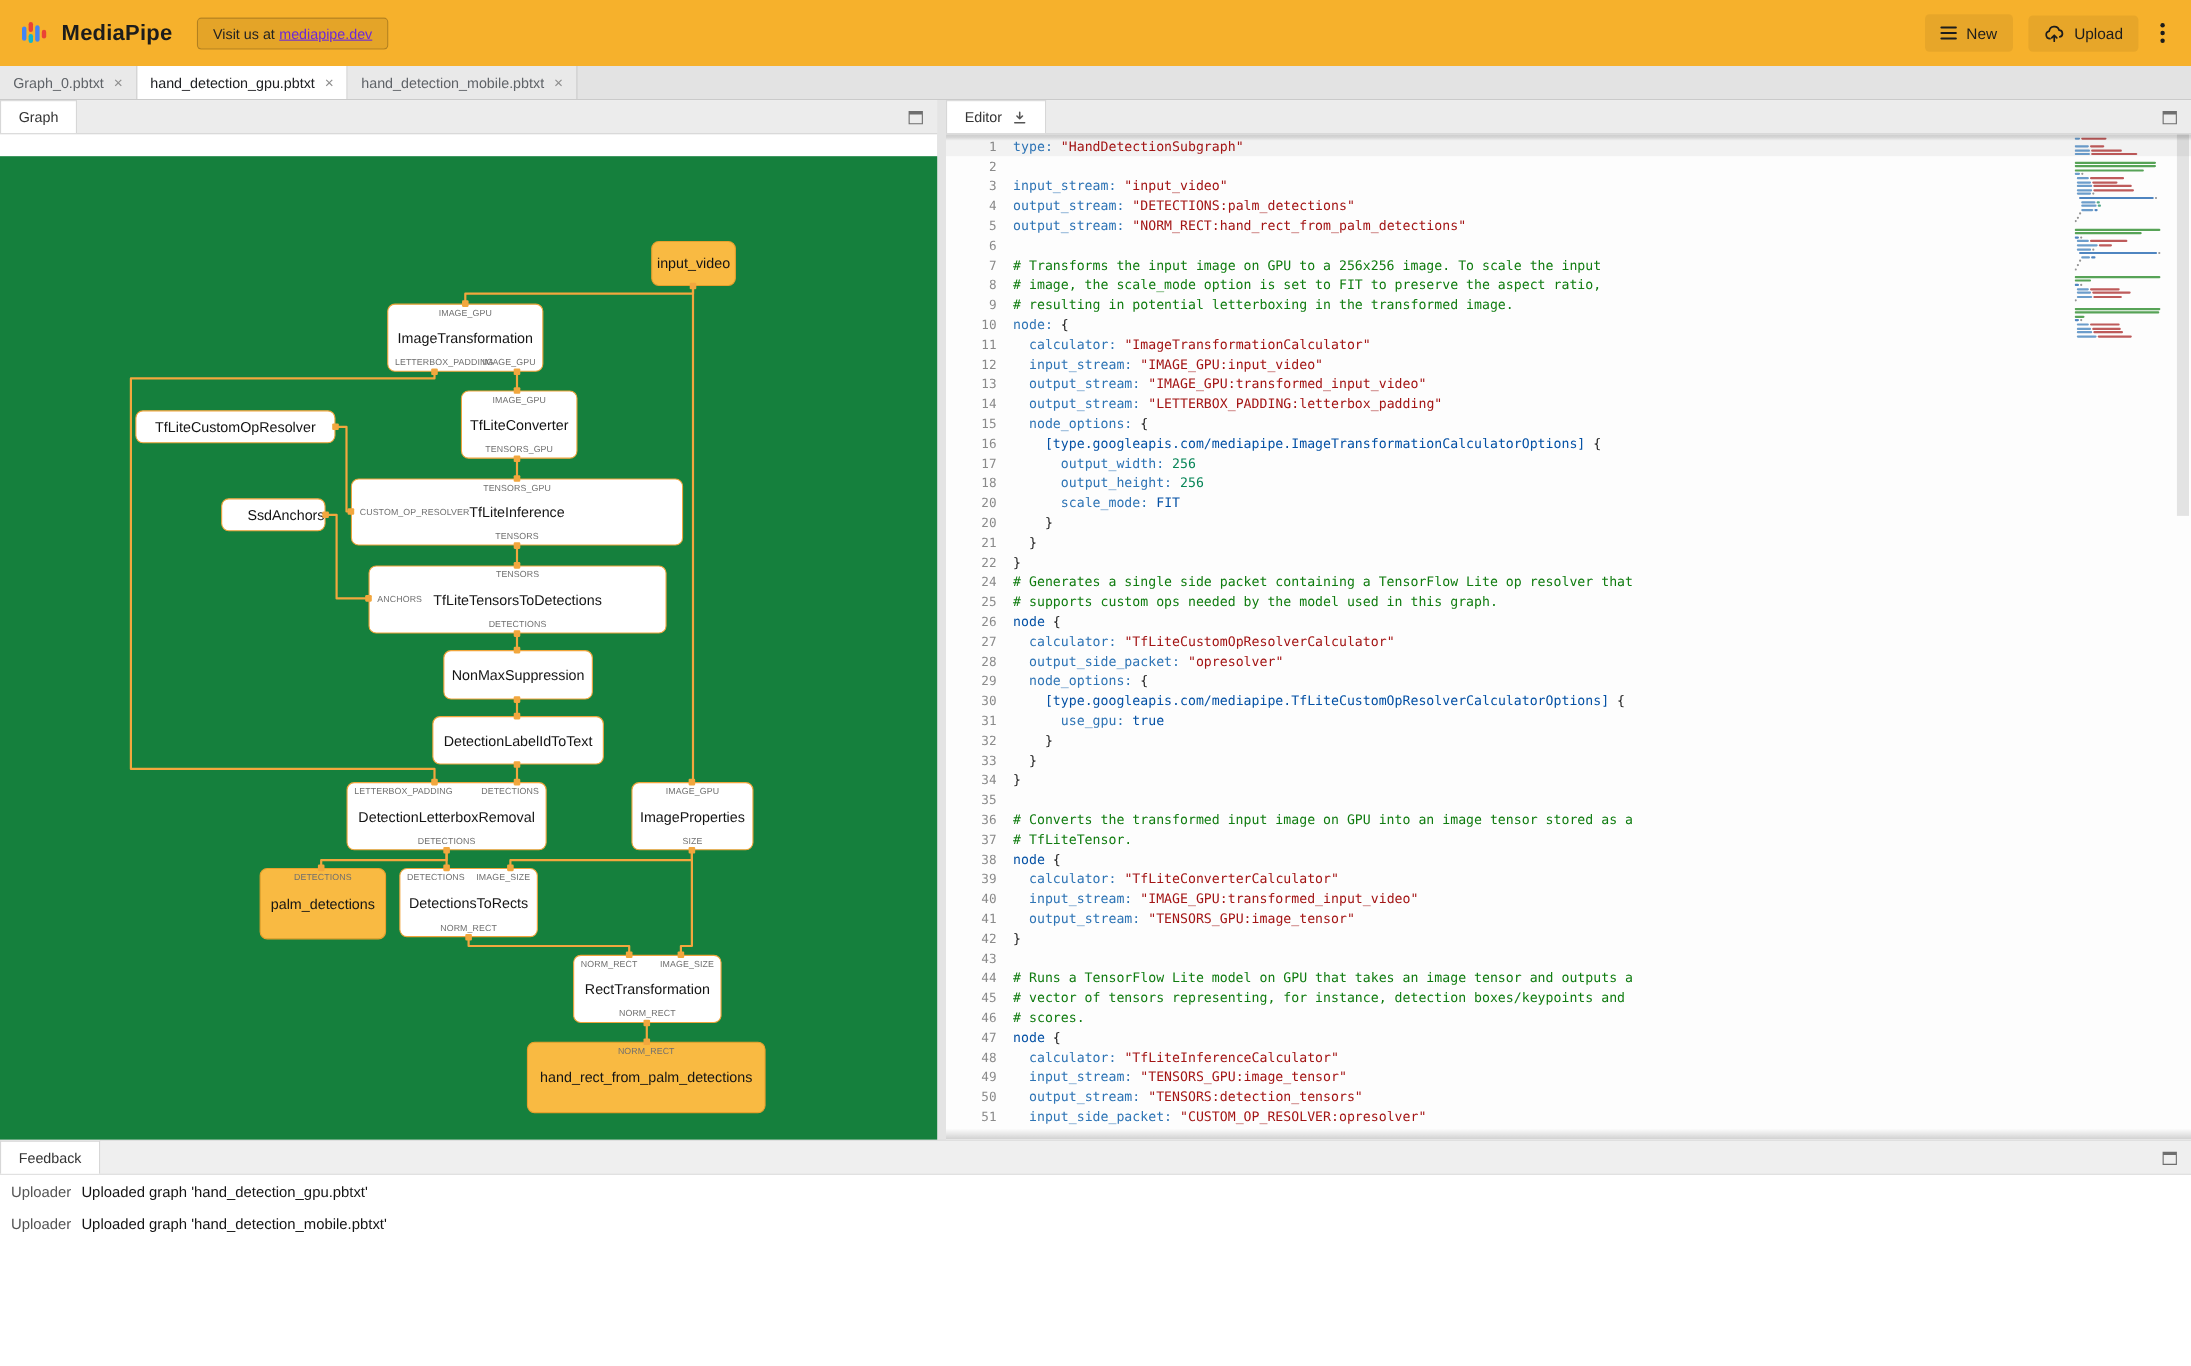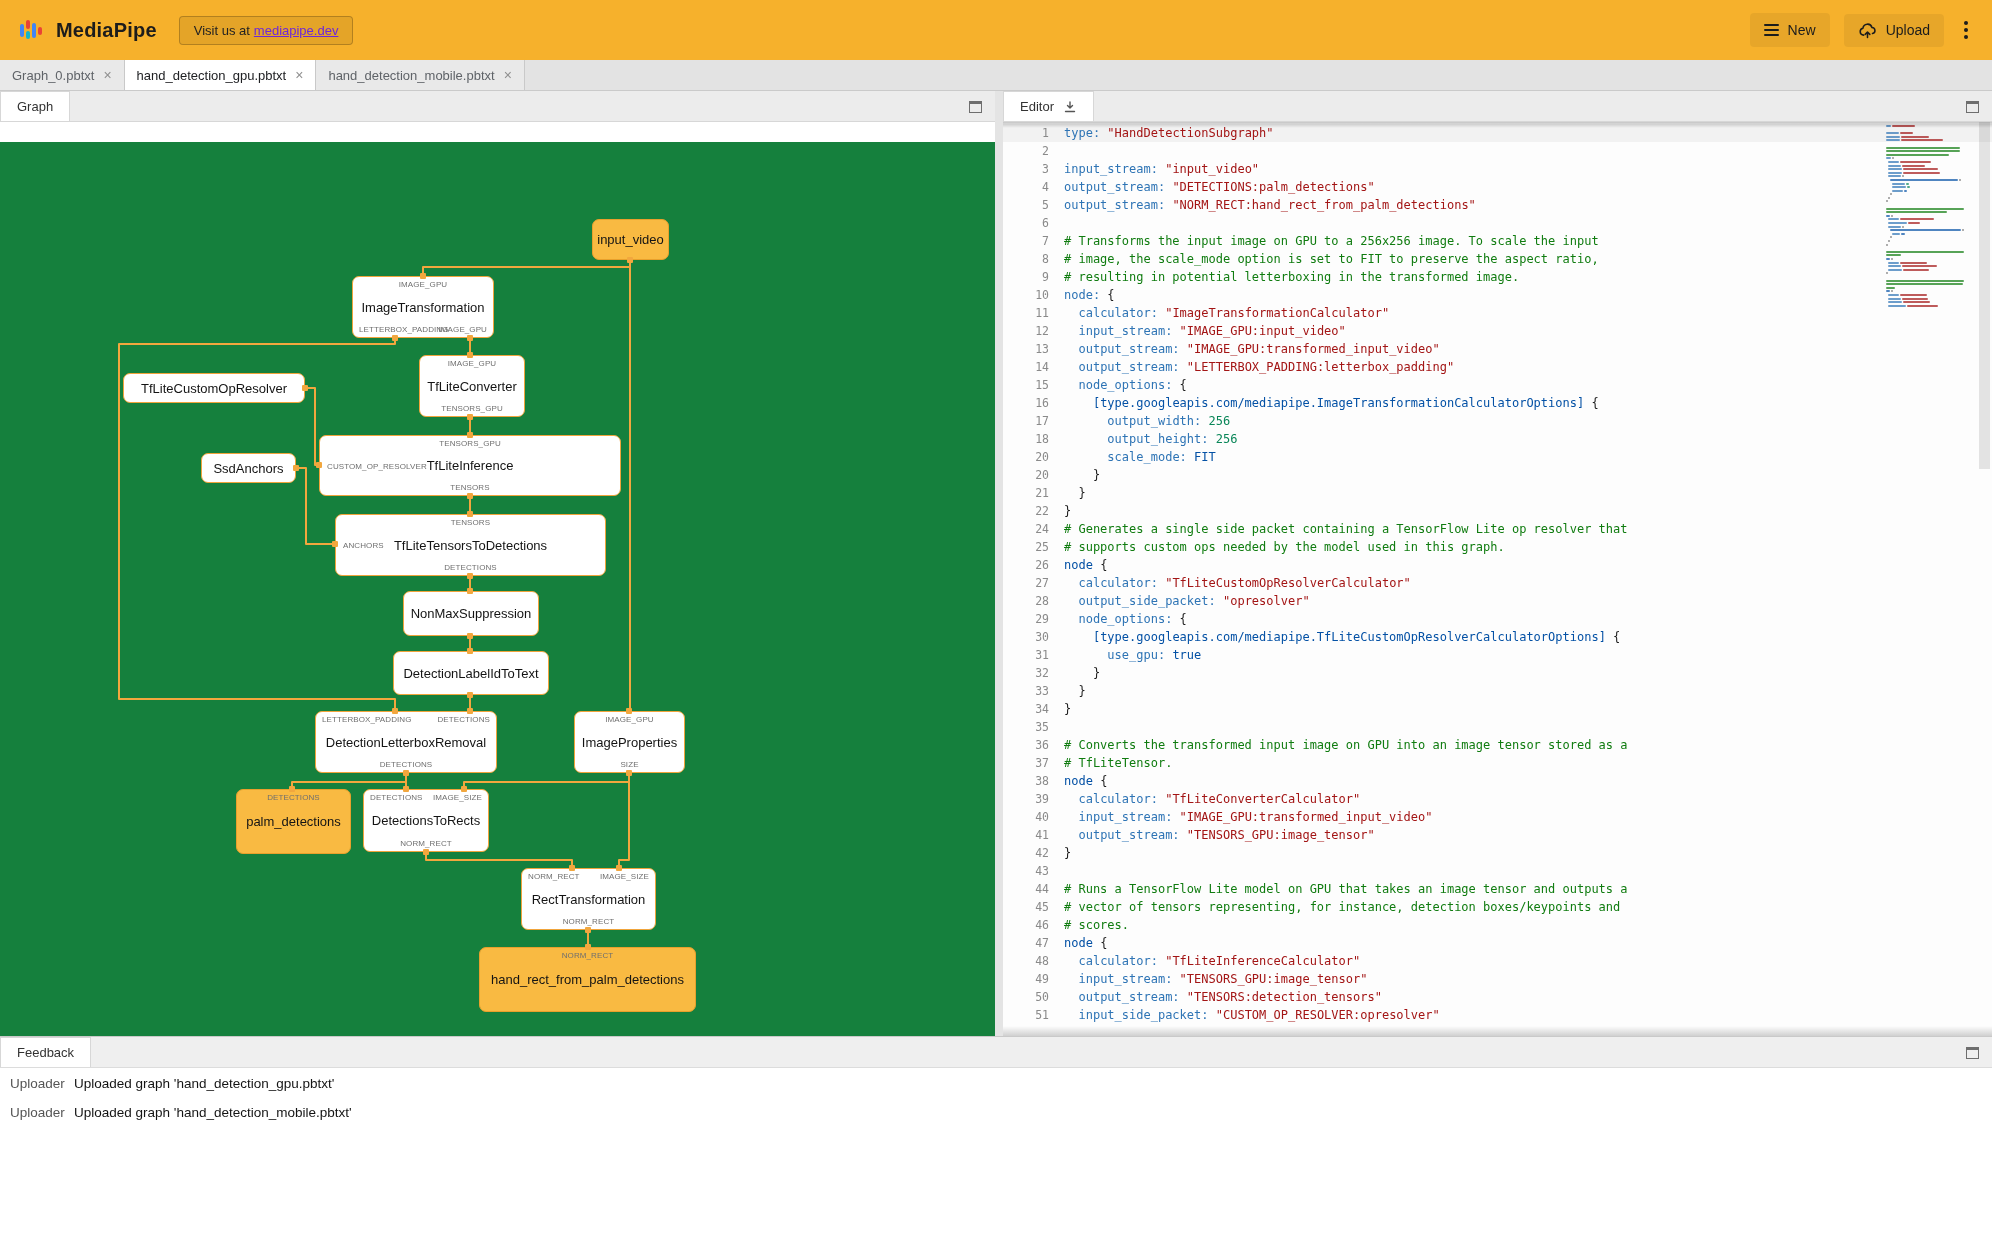--- a/index.html
+++ b/index.html
@@ -25,21 +25,21 @@
   .kebab i{width:4px;height:4px;border-radius:50%;background:#1c1c1c;display:block;}
 
   
   .filetabs{height:30px;flex:none;background:#E3E3E3;border-bottom:1px solid #CACACA;display:flex;align-items:stretch;}
   .ftab{display:flex;align-items:center;gap:9px;padding:0 12px;font-size:13px;color:#5f6368;border-right:1px solid #C9C9C9;cursor:pointer;background:#E9E9E9;}
   .ftab.active{background:#ffffff;color:#202124;}
   .ftab-close{color:#8f8f8f;font-size:14px;line-height:1;cursor:pointer;}
 
   
   .main{display:flex;height:945px;flex:none;background:#E4E4E4;}
-  .graph-panel{width:995px;flex:none;display:flex;flex-direction:column;background:#fff;}
+  .graph-panel{width:852px;flex:none;display:flex;flex-direction:column;background:#fff;}
   .divider{width:8px;flex:none;background:#E4E4E4;cursor:col-resize;}
   .editor-panel{flex:1;display:flex;flex-direction:column;background:#fff;min-width:0;}
   .panel-head{height:30px;flex:none;background:#ECECEC;border-bottom:1px solid #D7D7D7;display:flex;align-items:stretch;position:relative;}
   .ptab{display:flex;align-items:center;gap:9px;padding:0 16px;background:#fff;border:1px solid #D7D7D7;border-bottom:none;font-size:13px;color:#333;cursor:pointer;}
   .maxi{position:absolute;right:13px;top:10px;width:11px;height:8px;border:1px solid #6e6e6e;border-top:3px solid #6e6e6e;cursor:pointer;background:#fff0;}
 
   
   .graph-canvas{position:relative;flex:1;overflow:hidden;background:#15803d;margin-top:20px;}
   .edges{position:absolute;left:0;top:0;z-index:1;}
   .edges polyline{fill:none;stroke:var(--c-edge);stroke-width:2;stroke-linejoin:round;}
@@ -208,21 +208,21 @@
             <span class="gport p-bottom a-right">IMAGE_GPU</span>
           </div>
           <div class="gnode" style="left: 419px; top: 213px; width: 106px; height: 62px;">
             <span class="gnode-label">TfLiteConverter</span>
             <span class="gport p-top a-center">IMAGE_GPU</span>
             <span class="gport p-bottom a-center">TENSORS_GPU</span>
           </div>
           <div class="gnode" style="left: 123px; top: 231px; width: 182px; height: 30px;">
             <span class="gnode-label">TfLiteCustomOpResolver</span>
           </div>
-          <div class="gnode" style="left: 201px; top: 311px; width: 95px; height: 30px;">
+          <div class="gnode" style="left: 201px; top: 311px; width: 95px; height: 30px; justify-content: flex-end;">
             <span class="gnode-label">SsdAnchors</span>
           </div>
           <div class="gnode" style="left: 319px; top: 293px; width: 302px; height: 61px;">
             <span class="gnode-label">TfLiteInference</span>
             <span class="gport p-top a-center">TENSORS_GPU</span>
             <span class="gport p-left">CUSTOM_OP_RESOLVER</span>
             <span class="gport p-bottom a-center">TENSORS</span>
           </div>
           <div class="gnode" style="left: 335px; top: 372px; width: 271px; height: 62px;">
             <span class="gnode-label">TfLiteTensorsToDetections</span>

